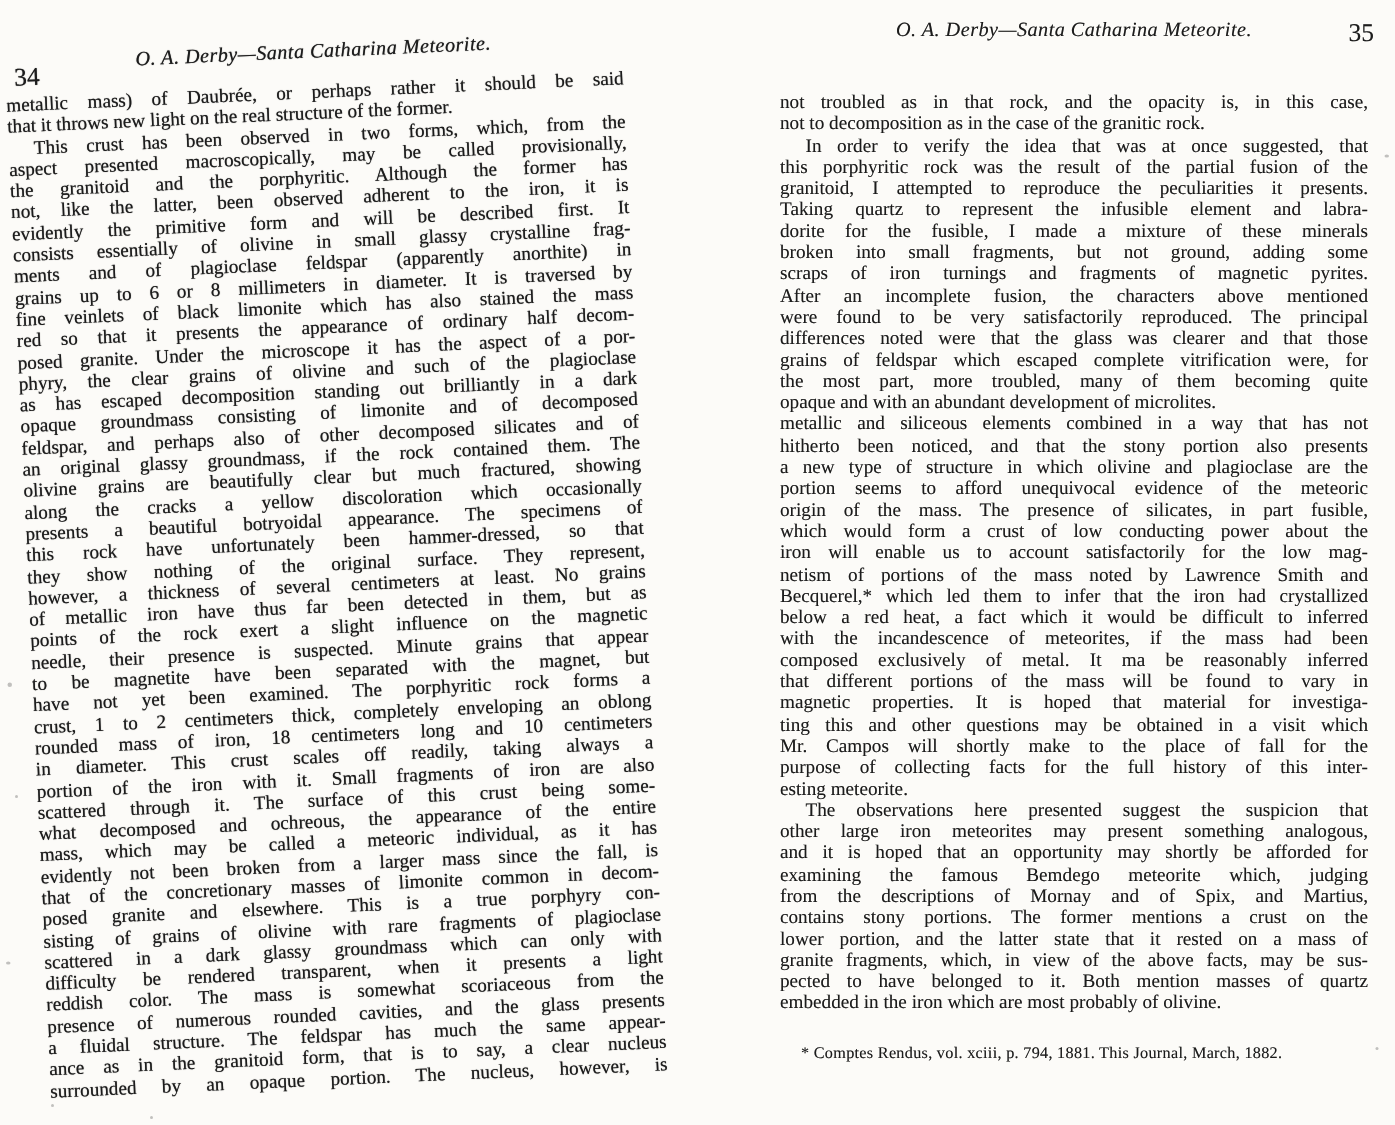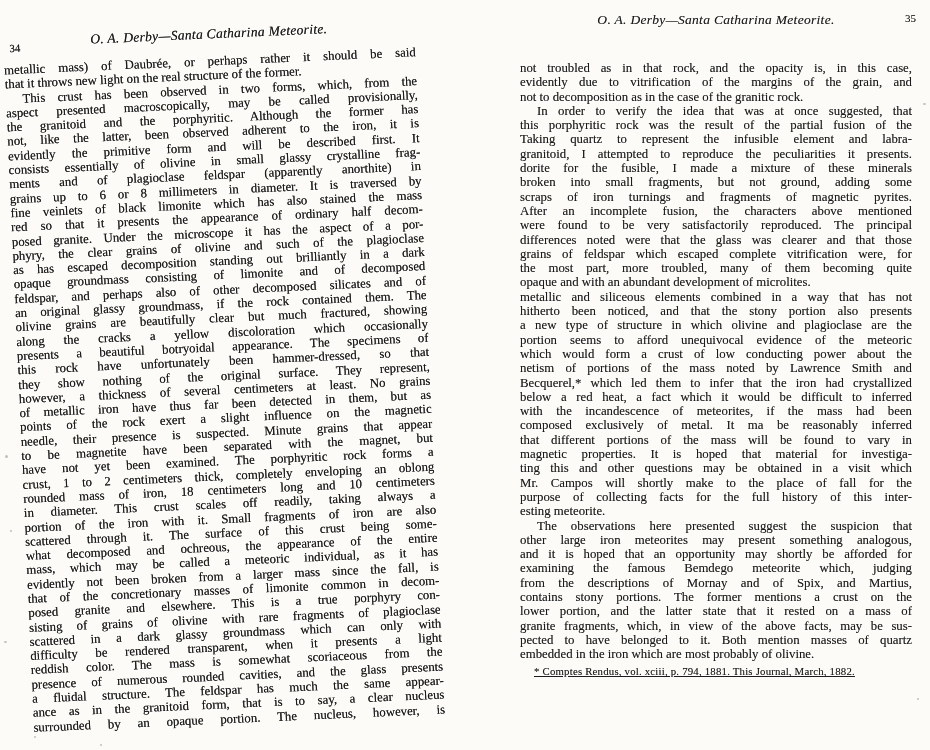--- a/index.html
+++ b/index.html
@@ -8,40 +8,40 @@
     background:#fcfbf8;
     font-family:"Liberation Serif","DejaVu Serif",serif;
     color:#1c1c1c;
   }
   .page{position:absolute;}
   .left-page{left:18px;top:26px;width:412px;transform:rotate(-2.55deg);transform-origin:50% 50%;}
   .right-page{left:520px;top:12px;width:392px;}
 
   .page-head{position:relative;height:18px;font-size:13.5px;}
   .running-head{display:block;text-align:center;font-style:italic;letter-spacing:.3px;white-space:nowrap;}
-  .pagenum{position:absolute;font-size:11px;font-style:normal;}
+  .pagenum{position:absolute;font-size:17px;font-style:normal;}
   .left-page .pagenum{left:6px;top:7px;}
   .right-page .pagenum{right:-4px;top:0;}
 
   .page-body{margin-top:10px;}
   .right-page .page-body{margin-top:31px;}
 
   .tl{
     font-size:12.8px;line-height:14.3px;height:14.3px;
     text-align:justify;text-align-last:justify;
     white-space:normal;overflow:hidden;
   }
   .tl.ind{text-indent:17px;}
   .tl.pend{text-align-last:left;}
 
   
   .left-page .tl,.left-page .page-head{text-shadow:0 0 .55px rgba(25,25,25,.8);}
   .right-page .tl,.right-page .page-head,.right-page .footnote{text-shadow:0 0 .25px rgba(25,25,25,.45);}
 
-  .footnote{margin-top:4px;font-size:10.8px;padding-left:14px;letter-spacing:.2px;text-decoration:underline;}
+  .footnote{margin-top:20px;font-size:10.8px;padding-left:14px;letter-spacing:.2px;}
 
   .speck{position:absolute;background:rgba(40,40,40,.28);border-radius:50%;}
 </style>
 </head>
 <body>
 
 <div class="sheet">
 
   <div class="page left-page">
     <div class="page-head">
@@ -99,40 +99,41 @@
       </div>
   </div>
 
   <div class="page right-page">
     <div class="page-head">
       <span class="running-head">O. A. Derby—Santa Catharina Meteorite.</span>
       <span class="pagenum">35</span>
     </div>
     <div class="page-body">
         <div class="tl">not troubled as in that rock, and the opacity is, in this case,</div>
-        <div class="tl">evidently due to vitrification of the margins of the grain, and</div>
         <div class="tl pend">not to decomposition as in the case of the granitic rock.</div>
         <div class="tl ind">In order to verify the idea that was at once suggested, that</div>
         <div class="tl">this porphyritic rock was the result of the partial fusion of the</div>
+        <div class="tl">granitoid, I attempted to reproduce the peculiarities it presents.</div>
         <div class="tl">Taking quartz to represent the infusible element and labra-</div>
-        <div class="tl">granitoid, I attempted to reproduce the peculiarities it presents.</div>
         <div class="tl">dorite for the fusible, I made a mixture of these minerals</div>
         <div class="tl">broken into small fragments, but not ground, adding some</div>
         <div class="tl">scraps of iron turnings and fragments of magnetic pyrites.</div>
         <div class="tl">After an incomplete fusion, the characters above mentioned</div>
         <div class="tl">were found to be very satisfactorily reproduced.  The principal</div>
         <div class="tl">differences noted were that the glass was clearer and that those</div>
         <div class="tl">grains of feldspar which escaped complete vitrification were, for</div>
         <div class="tl">the most part, more troubled, many of them becoming quite</div>
         <div class="tl pend">opaque and with an abundant development of microlites.</div>
         <div class="tl">metallic and siliceous elements combined in a way that has not</div>
         <div class="tl">hitherto been noticed, and that the stony portion also presents</div>
         <div class="tl">a new type of structure in which olivine and plagioclase are the</div>
         <div class="tl">portion seems to afford unequivocal evidence of the meteoric</div>
+        <div class="tl">origin of the mass.  The presence of silicates, in part fusible,</div>
         <div class="tl">which would form a crust of low conducting power about the</div>
+        <div class="tl">iron will enable us to account satisfactorily for the low mag-</div>
         <div class="tl">netism of portions of the mass noted by Lawrence Smith and</div>
         <div class="tl">Becquerel,* which led them to infer that the iron had crystallized</div>
         <div class="tl">below a red heat, a fact which it would be difficult to inferred</div>
         <div class="tl">with the incandescence of meteorites, if the mass had been</div>
         <div class="tl">composed exclusively of metal.  It ma be reasonably inferred</div>
         <div class="tl">that different portions of the mass will be found to vary in</div>
         <div class="tl">magnetic properties.  It is hoped that material for investiga-</div>
         <div class="tl">ting this and other questions may be obtained in a visit which</div>
         <div class="tl">Mr. Campos will shortly make to the place of fall for the</div>
         <div class="tl">purpose of collecting facts for the full history of this inter-</div>

